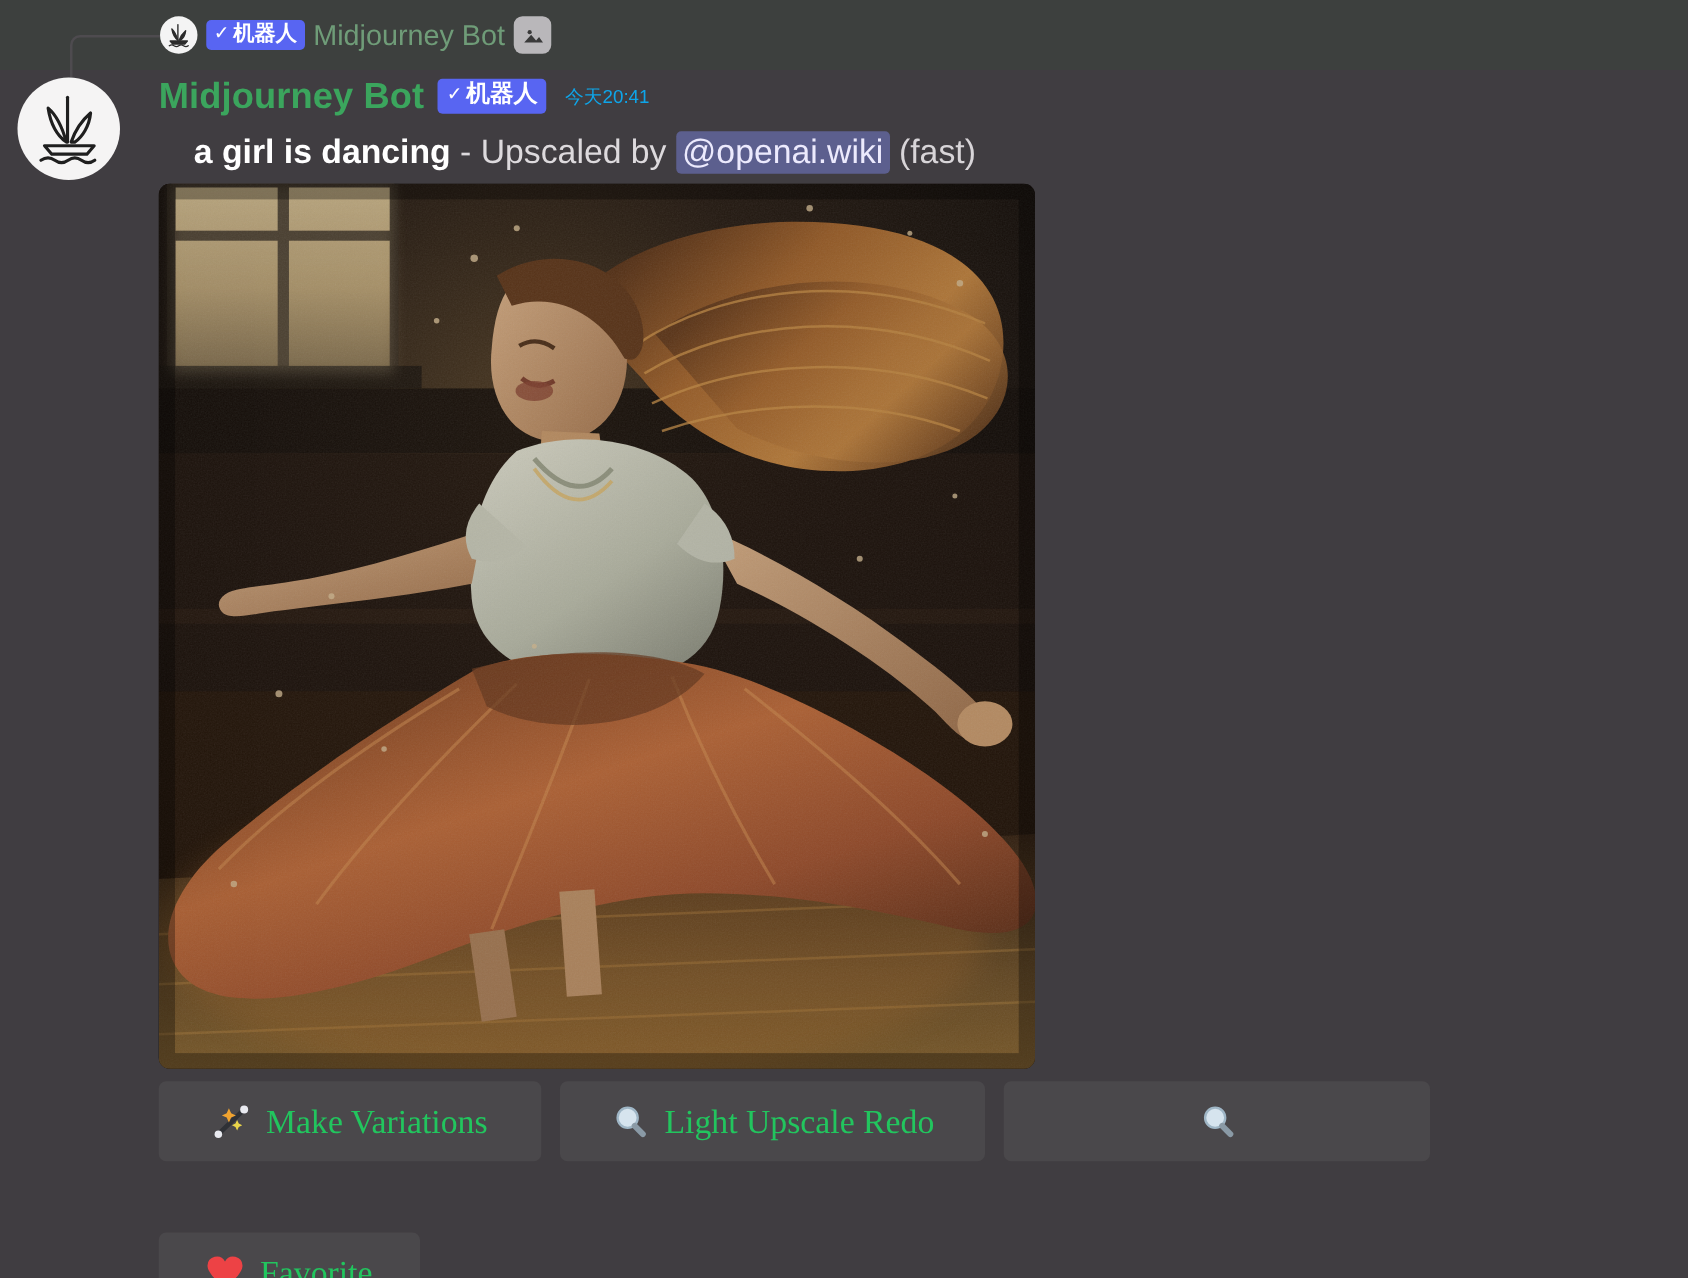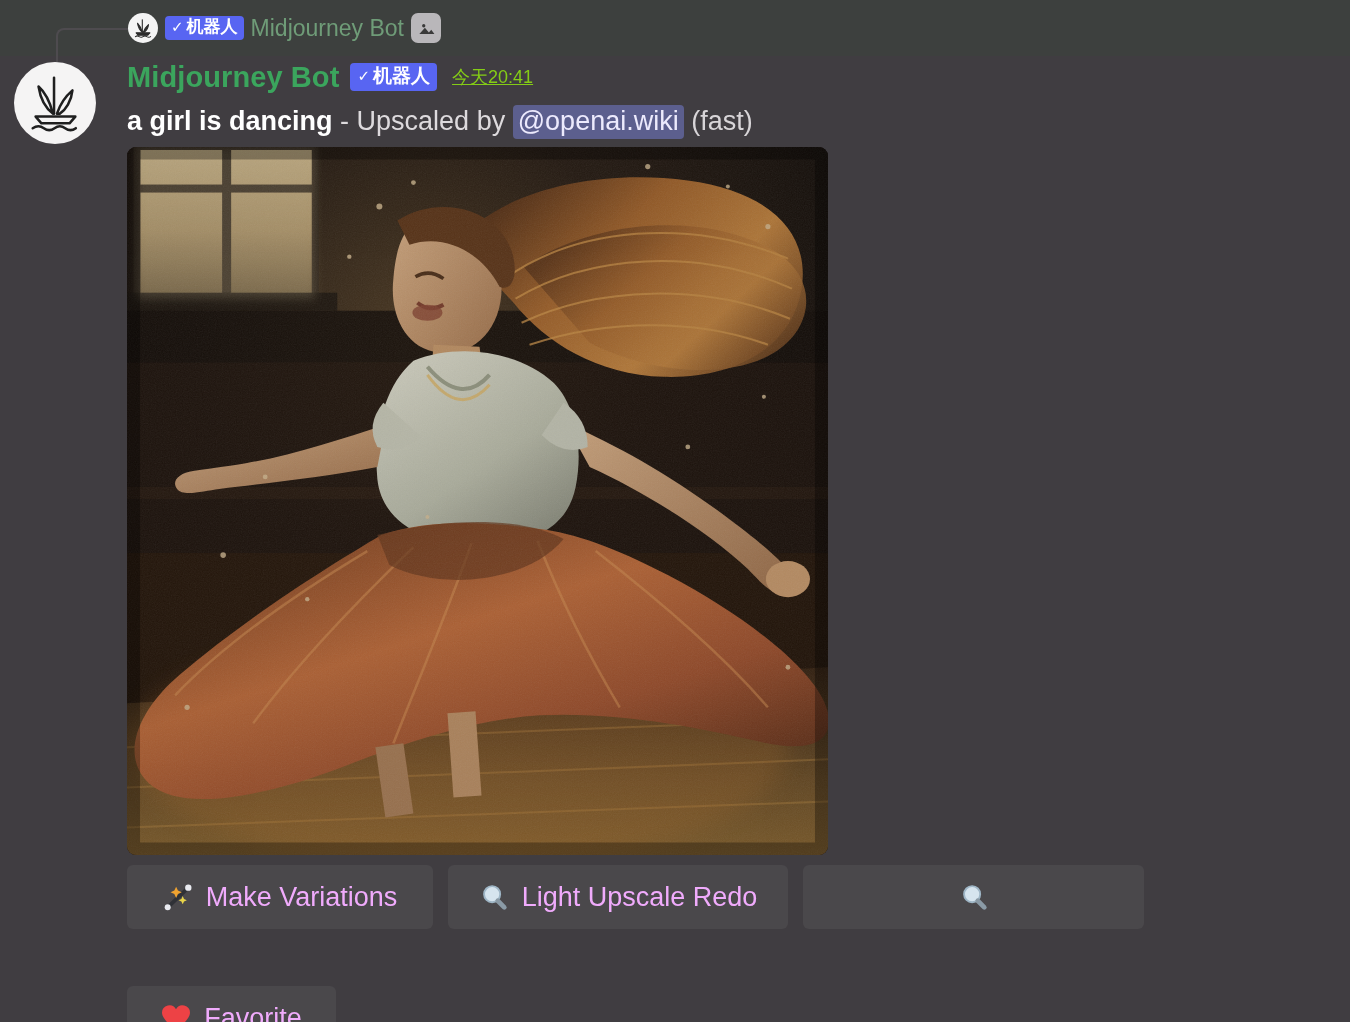--- a/index.html
+++ b/index.html
@@ -78,26 +78,26 @@
   }
   .avatar svg { width: 62px; height: 62px; display: block; }
 
   .msg-body { position: absolute; left: 127px; top: 0; right: 10px; }
 
   .msg-head {
     display: flex; align-items: center; gap: 11px;
     height: 42px;
   }
   .author { color: #3ba55d; font-size: 29px; font-weight: bold; letter-spacing: .1px; }
-  .timestamp { color: #84cc16; font-size: 18px; margin-left: 4px; text-decoration: underline; }
+  .timestamp { color: #0ea5e9; font-size: 15px; margin-left: 4px; }
 
   .msg-line {
     margin-top: 7px;
     font-size: 27px; color: #dddadd;
-    white-space: nowrap; line-height: 1.25;
+    white-space: nowrap; line-height: 1.25; margin-left: 28px;
   }
   .msg-line .prompt { color: #fff; font-weight: bold; }
   .mention-strong {
     background: #5c5f8e; color: #eceafd;
     border-radius: 4px; padding: 1px 5px 3px 5px;
   }
   .msg-line .paren { color: #d8d5d8; }
 
   
   .artwork {
@@ -117,24 +117,25 @@
   .btn-row.row1 { top: 809px; }
   .btn-row.row2 { top: 930px; }
 
   .btn {
     height: 64px;
     background: #4a484b;
     border-radius: 6px;
     display: flex; align-items: center; justify-content: center;
     gap: 13px;
     padding: 0 26px;
-    color: #f0abfc; font-size: 27px;
+    color: #22c55e; font-size: 27px;
     margin-right: 15px;
     cursor: pointer;
     user-select: none;
+    font-family: Liberation Serif, serif;
   }
   .btn .emoji { font-size: 26px; line-height: 1; display: flex; align-items: center; }
   .btn .emoji svg { display: block; }
   .btn-label { white-space: nowrap; }
 </style>
 </head>
 <body>
 
 <div class="reply-bar">
   <div class="reply-spine"></div>

